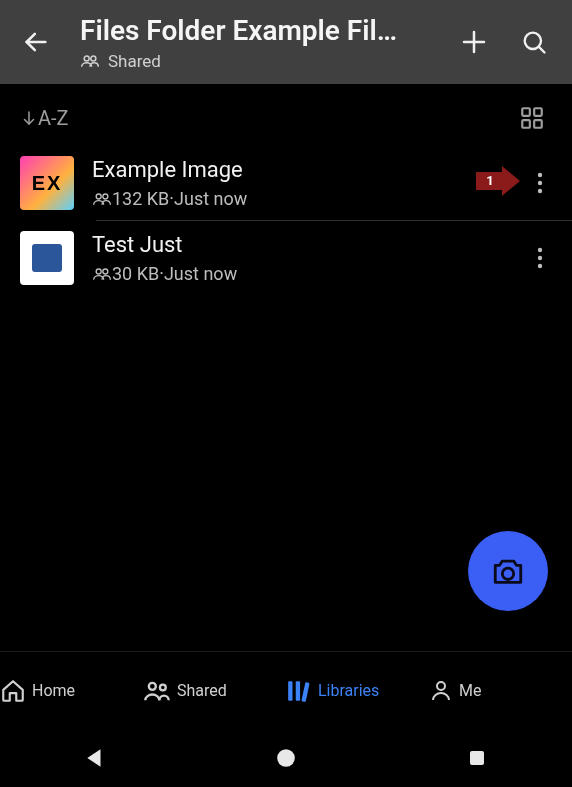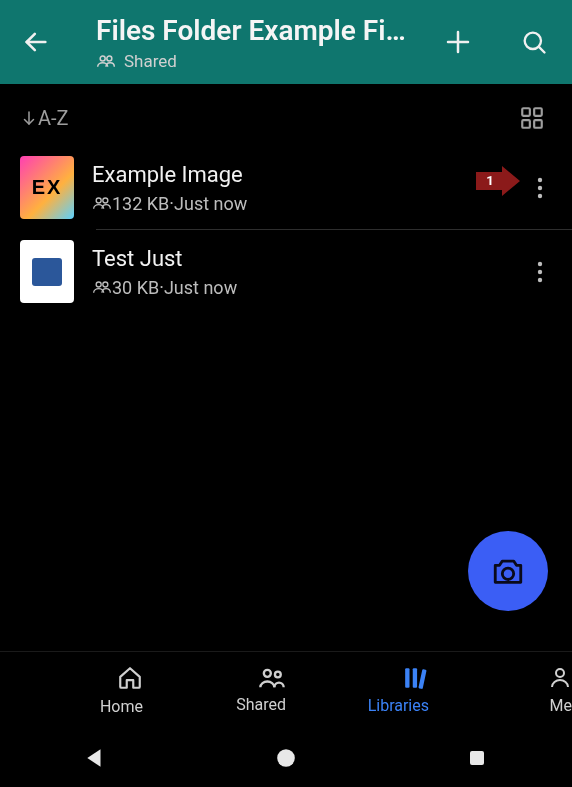--- a/index.html
+++ b/index.html
@@ -1,55 +1,55 @@
 <!DOCTYPE html>
 <html><head>
 <meta charset="utf-8">
 <style>
   * { box-sizing: border-box; margin: 0; padding: 0; }
   html, body { width: 572px; height: 787px; background: #000; color: #fff; font-family: -apple-system, "Segoe UI", Roboto, Arial, sans-serif; overflow: hidden; }
   body { display: flex; flex-direction: column; }
 
   
-  .appbar { background: #0f766e; height: 84px; display: flex; align-items: center; padding: 0 12px; gap: 24px; }
+  .appbar { background: #404040; height: 84px; display: flex; align-items: center; padding: 0 12px; gap: 8px; }
   .appbar .back { width: 48px; height: 48px; display:flex; align-items:center; justify-content:center; cursor:pointer; }
   .appbar .titleblock { flex: 1; min-width: 0; padding-left: 12px; }
   .appbar .title { font-size: 28px; font-weight: 600; color: #f5f5f5; white-space: nowrap; overflow: hidden; text-overflow: ellipsis; }
   .appbar .subtitle-row { display:flex; align-items:center; gap:8px; margin-top:4px; color:#d0d0d0; font-size:17px; }
   .appbar .action { width: 52px; height: 52px; display:flex; align-items:center; justify-content:center; cursor:pointer; }
 
   
   .sortbar { height: 56px; display:flex; align-items:center; justify-content:space-between; padding: 0 20px; background:#000; margin-top:6px; }
   .sortbtn { display:flex; align-items:center; color:#9e9e9e; font-size:20px; cursor:pointer; }
   .viewbtn { width:40px; height:40px; display:flex; align-items:center; justify-content:center; cursor:pointer; }
 
   
   .list { flex:1; overflow:auto; position:relative; }
   .row { display:flex; align-items:center; padding: 10px 12px 10px 20px; gap:18px; position:relative; }
-  .thumb { width:54px; height:63px; border-radius:4px; flex:0 0 54px; display:flex; align-items:center; justify-content:center; overflow:hidden; }
+  .thumb { width:54px; height:54px; border-radius:4px; flex:0 0 54px; display:flex; align-items:center; justify-content:center; overflow:hidden; }
   .thumb.ex { background: linear-gradient(135deg,#ff3fb3 0%, #ffb13f 60%, #5bd1ff 100%); font-weight:900; font-family: Arial Black, Arial, sans-serif; }
   .thumb.ex span { font-size:20px; letter-spacing:2px; color:#000; background:rgba(255,255,255,0); }
   .thumb.word { background:#ffffff; position:relative; }
   .word-icon { width:30px; height:28px; background:#2B579A; border-radius:3px; position:relative; }
   .word-icon::before { content:""; position:absolute; left:8px; top:-6px; width:22px; height:28px; background:#fff; border:1px solid #d0d0d0; border-radius:2px; z-index:-1; }
   .meta { flex:1; min-width:0; }
   .fname { font-size:22px; color:#f2f2f2; font-weight:400; }
   .fsub { display:flex; align-items:center; color:#bdbdbd; font-size:18px; margin-top:6px; }
   .more { width:40px; height:40px; display:flex; align-items:center; justify-content:center; cursor:pointer; color:#bdbdbd; }
   .divider { margin-left:96px; height:1px; background:#2e2e2e; }
 
   
   .tutorial-arrow { position:absolute; width:44px; height:30px; pointer-events:none; }
 
   
   .fab { position:absolute; right:24px; bottom:176px; width:80px; height:80px; border-radius:50%; background:#3b5ef5; display:flex; align-items:center; justify-content:center; cursor:pointer; box-shadow:0 4px 12px rgba(0,0,0,0.4); }
 
   
   .tabbar { height:78px; background:#000; display:flex; justify-content:space-around; align-items:center; border-top:1px solid #1a1a1a; }
-  .tab { flex:1; display:flex; flex-direction:column; align-items:flex-end; gap:6px; color:#d0d0d0; font-size:16px; cursor:pointer; }
+  .tab { flex:1; display:flex; flex-direction:row; align-items:center; gap:6px; color:#d0d0d0; font-size:16px; cursor:pointer; }
   .tab.active { color:#3b82f6; }
 
   
   .sysnav { height:58px; background:#000; display:flex; justify-content:space-around; align-items:center; }
   .sysbtn { width:80px; height:40px; display:flex; align-items:center; justify-content:center; cursor:pointer; }
 
   svg { display:block; }
 </style>
 </head>
 <body>

